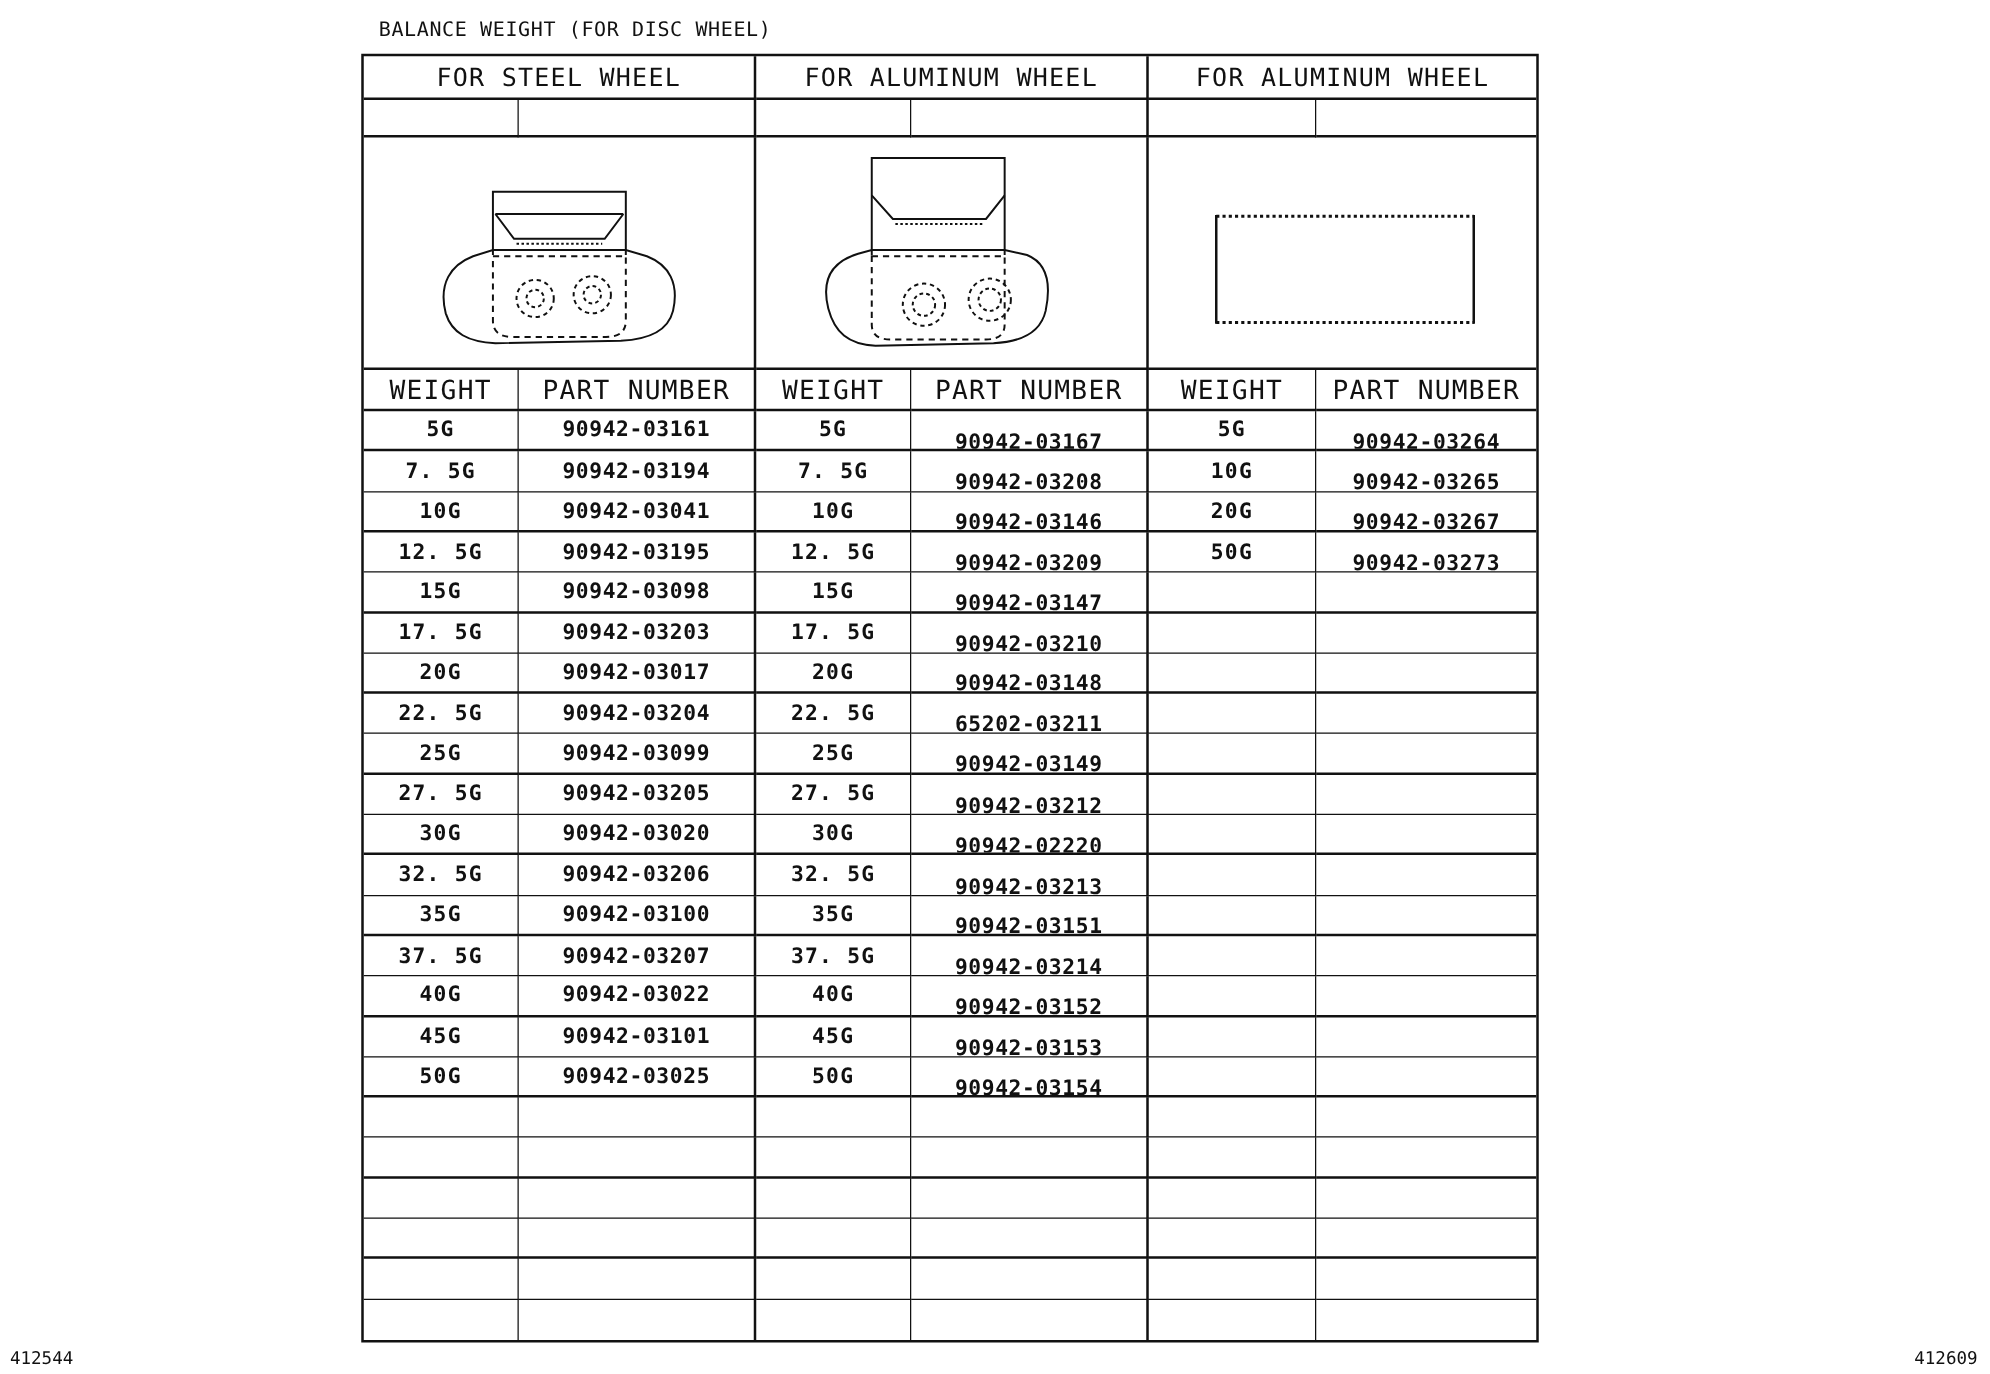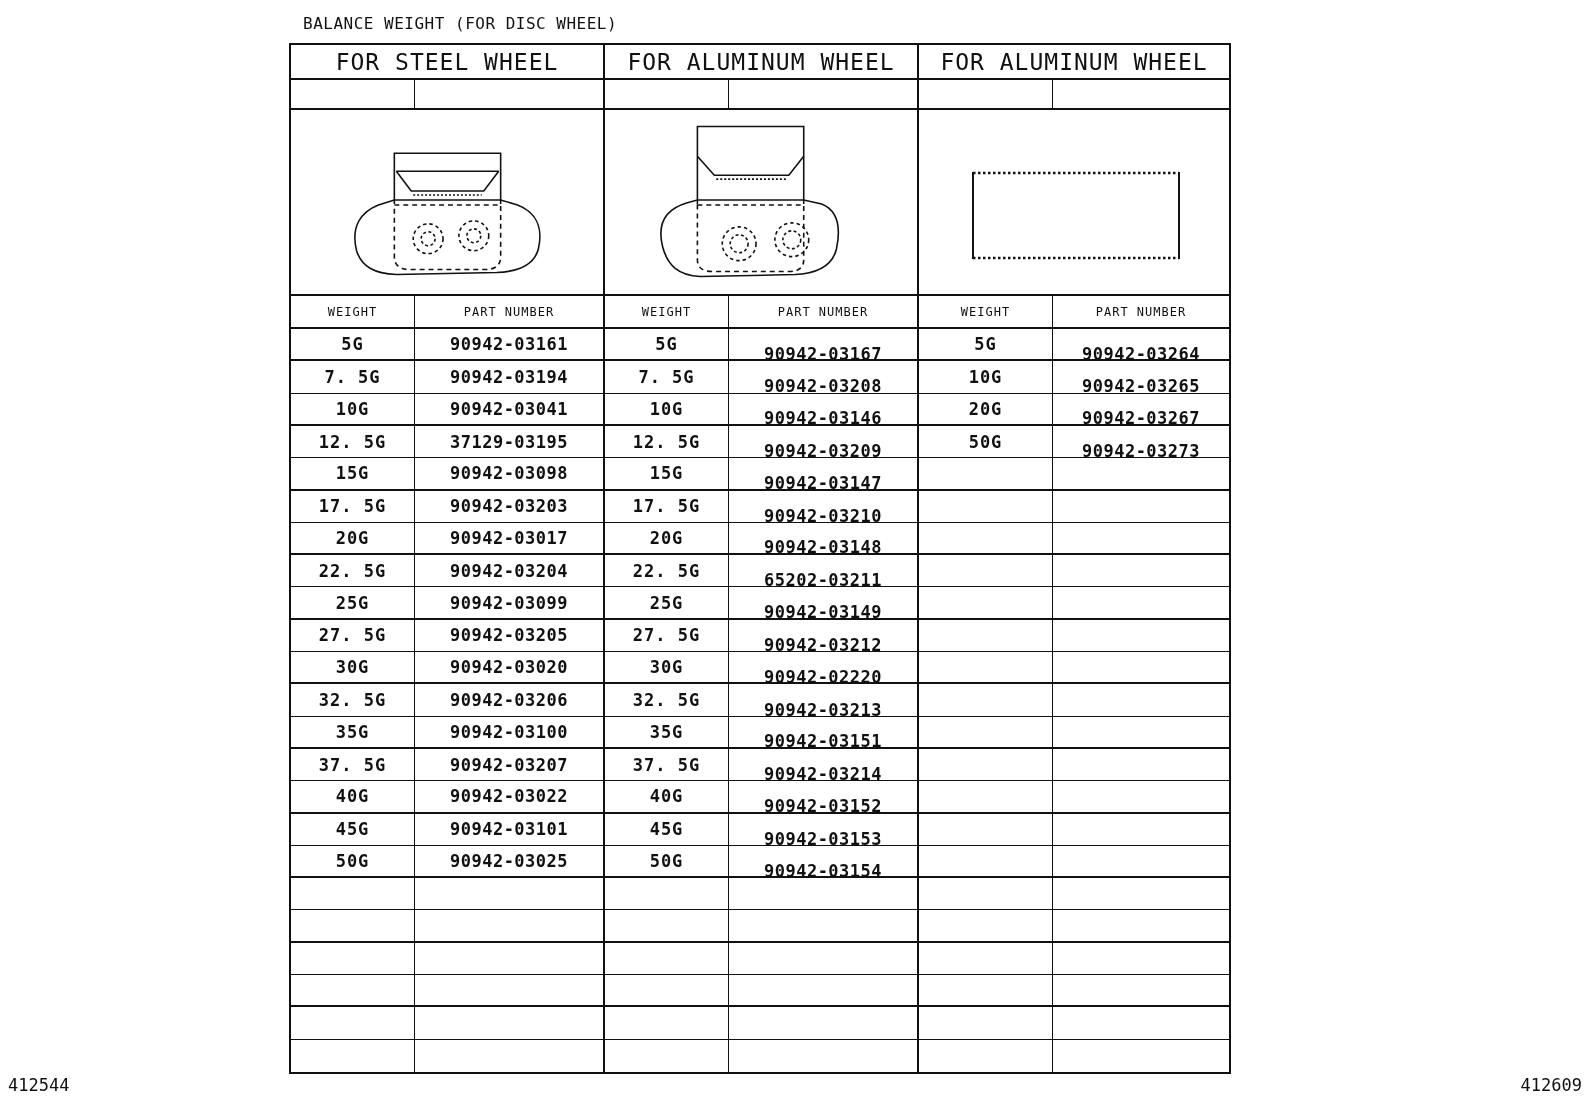--- a/index.html
+++ b/index.html
@@ -6,43 +6,43 @@
   body{
     width:1592px;height:1099px;position:relative;
     background:#ffffff;color:#111;
     font-family:"DejaVu Sans Mono","Liberation Mono",monospace;
     overflow:hidden;
   }
   .title{
     position:absolute;left:303px;top:14px;
     font-size:16px;letter-spacing:.5px;white-space:pre;
   }
-  .code{position:absolute;font-size:17px;bottom:4px;}
+  .code{position:absolute;font-size:14px;bottom:4px;}
   .code.left{left:8px;}
   .code.right{right:10px;}
 
   .tbl{
     position:absolute;left:289px;top:43px;
     width:942px;height:1031px;
     border:2px solid #111;box-sizing:border-box;
     display:grid;
     grid-template-columns:124px 190px 124px 190px 134px 176px;
     grid-template-rows:35px 30px 186px 33px repeat(23,1fr);
   }
   .cell{
     display:flex;align-items:center;justify-content:center;
     box-sizing:border-box;overflow:hidden;white-space:pre;
   }
   .span2{grid-column:span 2;}
   .vr1{border-right:1px solid #111;}
   .vr2{border-right:2px solid #111;}
   .hb1{border-bottom:1px solid #111;}
   .hb2{border-bottom:2px solid #111;}
-  .ghead{font-size:23px;letter-spacing:1px;}
-  .chead{font-size:12px;letter-spacing:1px;}
+  .ghead{font-size:20px;letter-spacing:1px;}
+  .chead{font-size:21px;letter-spacing:1px;}
   .wval{font-size:17px;font-weight:bold;letter-spacing:1px;}
   .pval{font-size:17px;font-weight:bold;letter-spacing:.5px;}
   .low{padding-top:19px;}
   svg{display:block;}
 </style>
 </head>
 <body>
 
 <div class="title">BALANCE WEIGHT (FOR DISC WHEEL)</div>
 
@@ -118,21 +118,21 @@
     <div class="cell pval vr2 hb1 low">90942-03208</div>
     <div class="cell wval vr1 hb1">10G</div>
     <div class="cell pval hb1 low">90942-03265</div>
     <div class="cell wval vr1 hb2">10G</div>
     <div class="cell pval vr2 hb2">90942-03041</div>
     <div class="cell wval vr1 hb2">10G</div>
     <div class="cell pval vr2 hb2 low">90942-03146</div>
     <div class="cell wval vr1 hb2">20G</div>
     <div class="cell pval hb2 low">90942-03267</div>
     <div class="cell wval vr1 hb1">12. 5G</div>
-    <div class="cell pval vr2 hb1">37129-03195</div>
+    <div class="cell pval vr2 hb1">90942-03195</div>
     <div class="cell wval vr1 hb1">12. 5G</div>
     <div class="cell pval vr2 hb1 low">90942-03209</div>
     <div class="cell wval vr1 hb1">50G</div>
     <div class="cell pval hb1 low">90942-03273</div>
     <div class="cell wval vr1 hb2">15G</div>
     <div class="cell pval vr2 hb2">90942-03098</div>
     <div class="cell wval vr1 hb2">15G</div>
     <div class="cell pval vr2 hb2 low">90942-03147</div>
     <div class="cell wval vr1 hb2"></div>
     <div class="cell pval hb2"></div>

